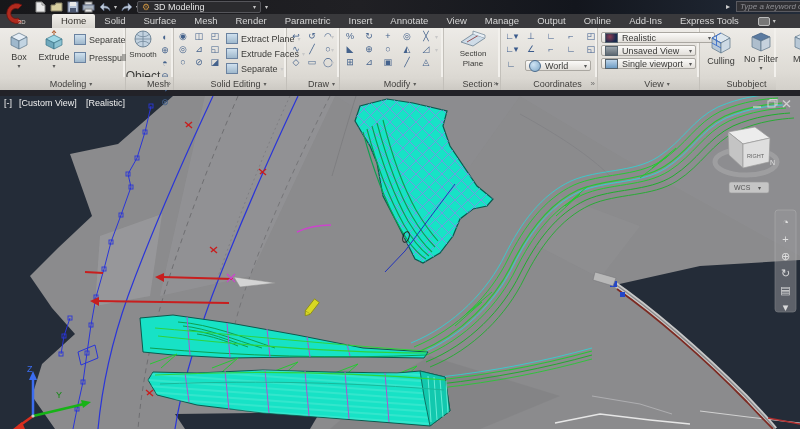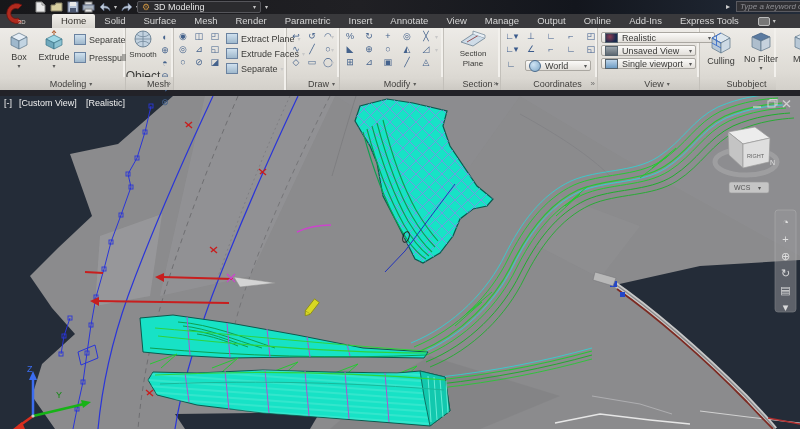--- a/index.html
+++ b/index.html
@@ -243,20 +243,24 @@
           <span class="wicn"></span>
           <span>Extrude Faces</span>
           <span class="caret">▾</span>
         </div>
         <div class="wbtn" style="left:52px;top:35px">
           <span class="wicn"></span>
           <span>Separate</span>
           <span class="caret">▾</span>
         </div>
       </div>
+      <div class="plabel">
+        <span>Solid Editing</span>
+        <span class="caret">▾</span>
+      </div>
     </div>
 
     <div class="panel" style="left:287px;width:53px">
       <div class="pbody">
         <div class="tinygrid" style="left:3px;top:3px;grid-template-columns:repeat(3,13px)">
 
         <span class="ticon">↩</span>
             <span class="ticon">↺</span>
             <span class="ticon">◠</span>
             <span class="ticon">∿</span>

